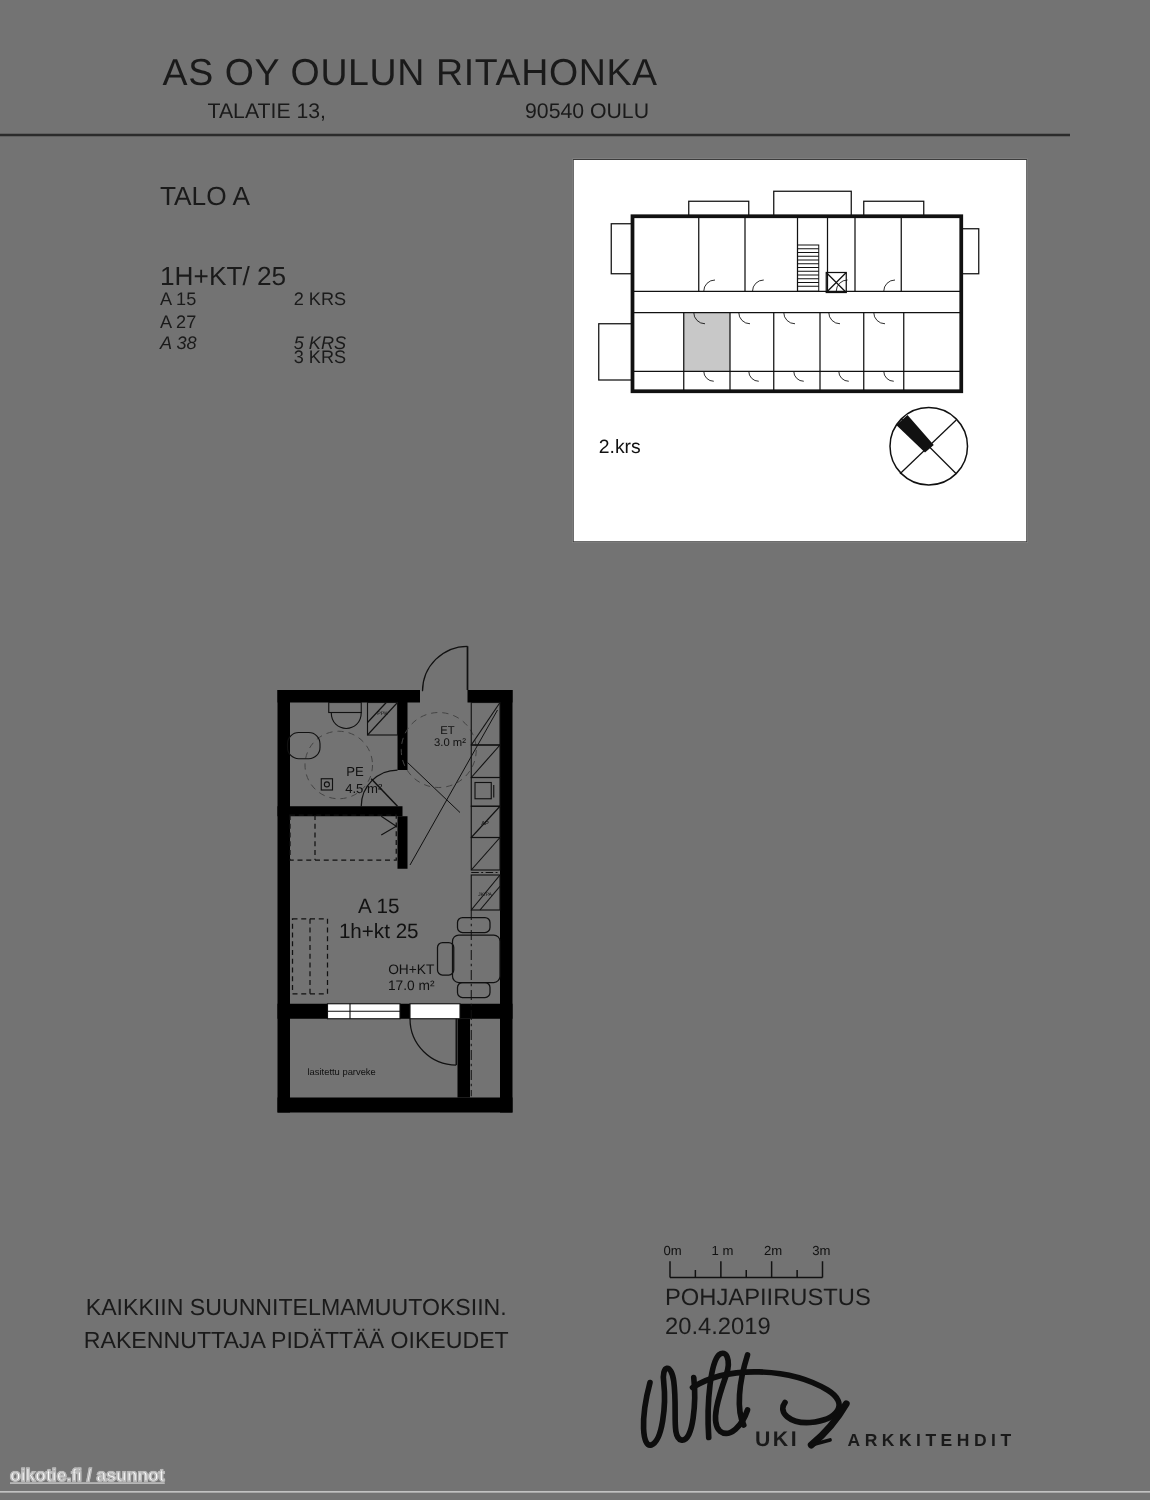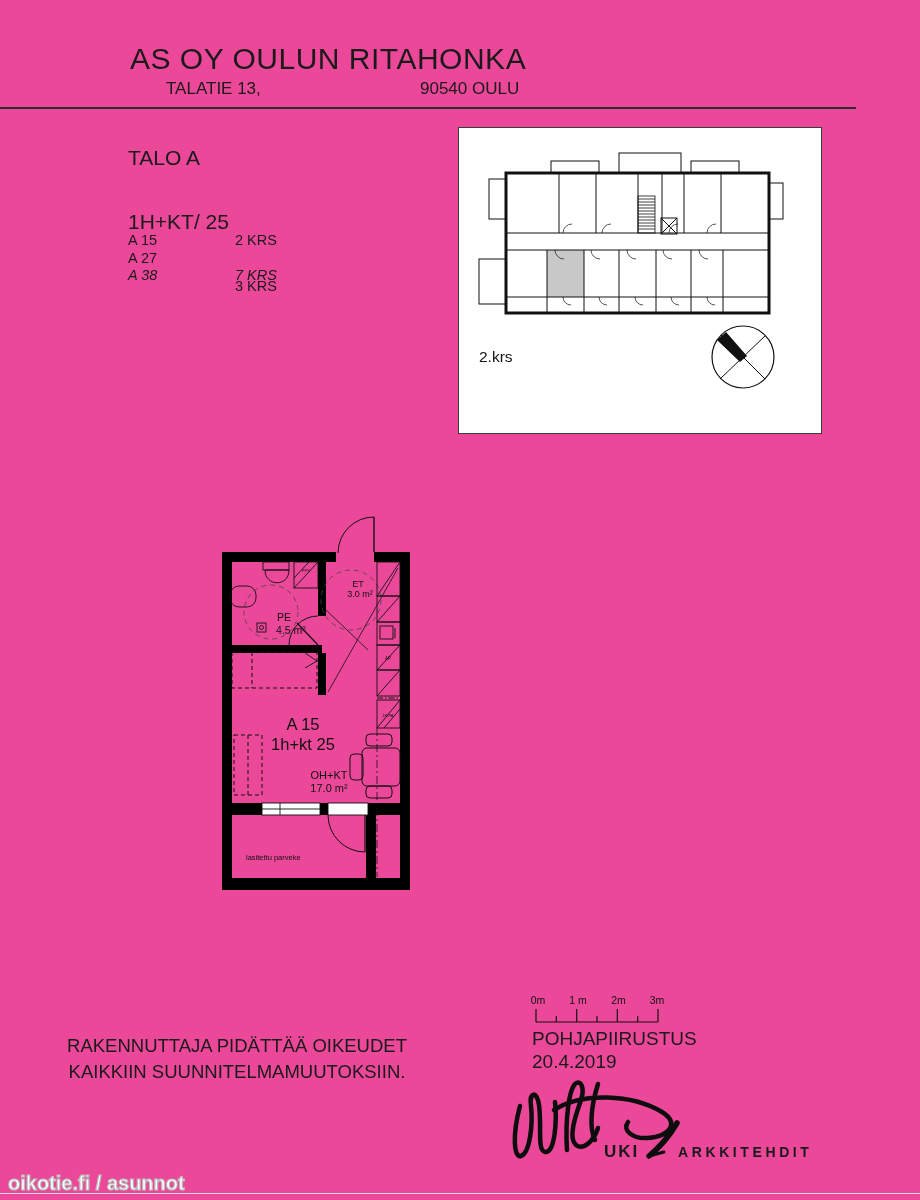--- a/index.html
+++ b/index.html
@@ -1,36 +1,37 @@
 <!DOCTYPE html>
 <html><head>
 <meta charset="utf-8">
 <style>
   html,body{margin:0;padding:0;background:#fff;}
   .page{
-    position:relative;width:920px;height:1200px;background:#ec4899;
+    position:relative;width:920px;height:1200px;background:#737373;
     font-family:"Liberation Sans", sans-serif;color:#1a1a1a;overflow:hidden;
   }
   .abs{position:absolute;}
   .title{font-size:30px;letter-spacing:.5px;white-space:nowrap;}
   .sub{font-size:17px;white-space:nowrap;}
   .rule{background:#2b2b2b;height:2px;}
   .talo{font-size:21px;white-space:nowrap;}
   .unitrow{font-size:14.5px;white-space:nowrap;}
   .panel{border:1.5px solid #3c3c3c;background:#fff;}
   svg{display:block;overflow:visible;}
   svg text{font-family:"Liberation Sans", sans-serif;fill:#111;}
   .disclaimer{font-size:18.5px;line-height:25.5px;text-align:center;white-space:nowrap;}
   .drawmeta{font-size:19px;white-space:nowrap;}
   .brand-uki{font-size:17px;font-weight:700;letter-spacing:2px;white-space:nowrap;}
   .brand-suffix{font-size:14px;font-weight:600;letter-spacing:3.6px;white-space:nowrap;}
   .watermark{
-    font-size:20px;font-weight:700;color:#ffffff;white-space:nowrap;
+    font-size:14px;font-weight:700;color:#ffffff;white-space:nowrap;
     -webkit-text-stroke:1.1px #b9b9b9;
     text-shadow:0 0 1px #c4c4c4;
+    text-decoration:underline;
   }
   .bottomline{background:#dcdcdc;height:1px;}
 </style>
 </head>
 <body>
 
 <div class="page">
 
   <div class="abs title" style="left:130px;top:42px;">AS OY OULUN RITAHONKA</div>
   <div class="abs sub" style="left:130px;top:79px;margin-left:36px;">TALATIE 13,</div>
@@ -44,21 +45,21 @@
     <div class="unitrow" style="position:relative;height:17.5px;width:200px;">
       <span style="position:absolute;left:0;">A 15</span>
       <span style="position:absolute;left:107px;">2 KRS</span>
     </div>
     <div class="unitrow" style="position:relative;height:17.5px;width:200px;">
       <span style="position:absolute;left:0;">A 27</span>
       <span style="position:absolute;left:107px;margin-top:28px;">3 KRS</span>
     </div>
     <div class="unitrow" style="position:relative;height:17.5px;width:200px;font-style:italic;">
       <span style="position:absolute;left:0;">A 38</span>
-      <span style="position:absolute;left:107px;">7 KRS</span>
+      <span style="position:absolute;left:107px;">5 KRS</span>
     </div>
   </div>
 
   <div class="abs panel" style="left:458px;top:127px;width:362px;height:305px;">
     <svg width="362" height="305" viewBox="0 0 362 305">
       <g stroke="#111" fill="none">
 
         <g stroke-width="1">
           <rect x="92" y="33" width="48" height="12"></rect>
           <rect x="160" y="25" width="62" height="20"></rect>
@@ -221,22 +222,22 @@
       <text x="329" y="779" font-size="11" text-anchor="middle">OH+KT</text>
       <text x="329" y="792" font-size="11" text-anchor="middle">17.0 m²</text>
       <text x="246" y="860" font-size="7.5">lasitettu parveke</text>
       <text x="306" y="572" font-size="4.2" text-anchor="middle">PPK</text>
       <text x="388" y="660" font-size="4.6" text-anchor="middle">AP</text>
       <text x="388" y="717" font-size="4.2" text-anchor="middle">JK/PA</text>
     </g>
   </svg>
 
   <div class="abs disclaimer" style="left:42px;top:1033px;width:390px;">
+    <div>KAIKKIIN SUUNNITELMAMUUTOKSIIN.</div>
     <div>RAKENNUTTAJA PIDÄTTÄÄ OIKEUDET</div>
-    <div>KAIKKIIN SUUNNITELMAMUUTOKSIIN.</div>
   </div>
 
   <svg class="abs" style="left:531px;top:992px;" width="135" height="34" viewBox="0 0 135 34">
     <g stroke="#111" stroke-width="1.2" fill="none">
       <line x1="5" y1="30" x2="127" y2="30"></line>
       <line x1="5" y1="17" x2="5" y2="30"></line>
       <line x1="45.7" y1="17" x2="45.7" y2="30"></line>
       <line x1="86.3" y1="17" x2="86.3" y2="30"></line>
       <line x1="127" y1="17" x2="127" y2="30"></line>
       <line x1="25.3" y1="24" x2="25.3" y2="30"></line>

